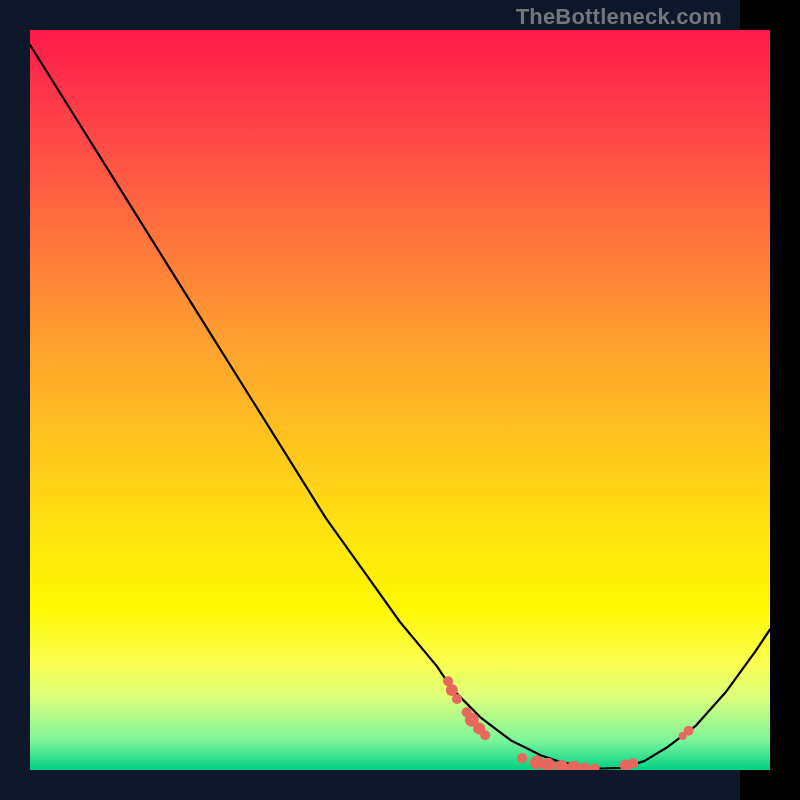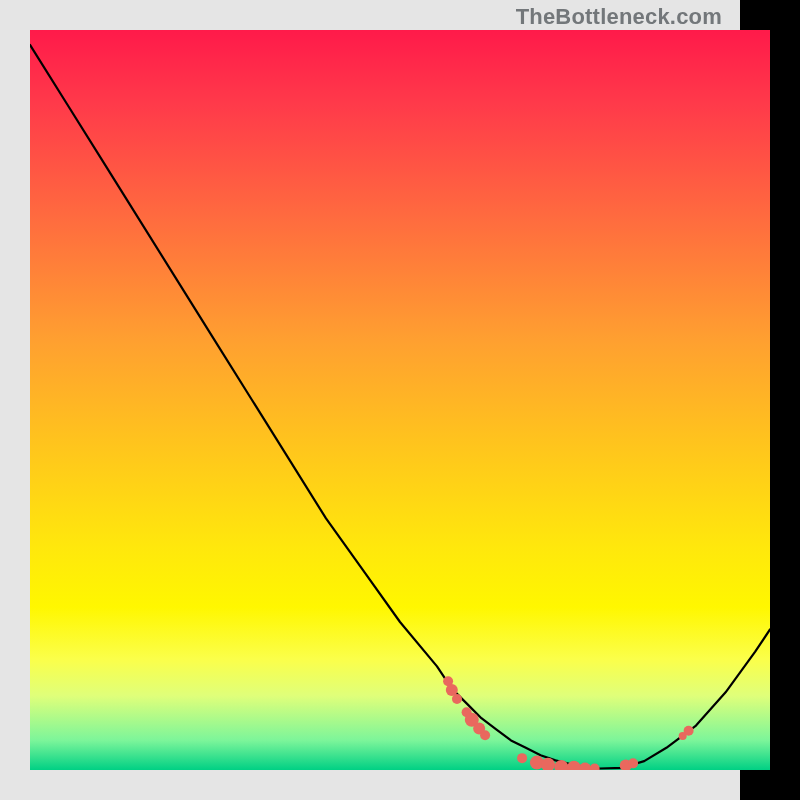--- a/index.html
+++ b/index.html
@@ -1,21 +1,21 @@
 <!DOCTYPE html>
 <html><head>
 <meta charset="utf-8">
 <style>
   * { margin: 0; padding: 0; box-sizing: border-box; }
   html, body { width: 800px; height: 800px; overflow: hidden; background: #000; }
   .frame {
     position: relative;
     width: 740px;
     height: 800px;
-    background: #e5e5e5;
+    background: #0f172a;
   }
   .attribution {
     position: absolute;
     top: 4px;
     right: 18px;
     font-family: Arial, Helvetica, sans-serif;
     font-size: 22px;
     font-weight: 600;
     color: #73777a;
     letter-spacing: 0.2px;

